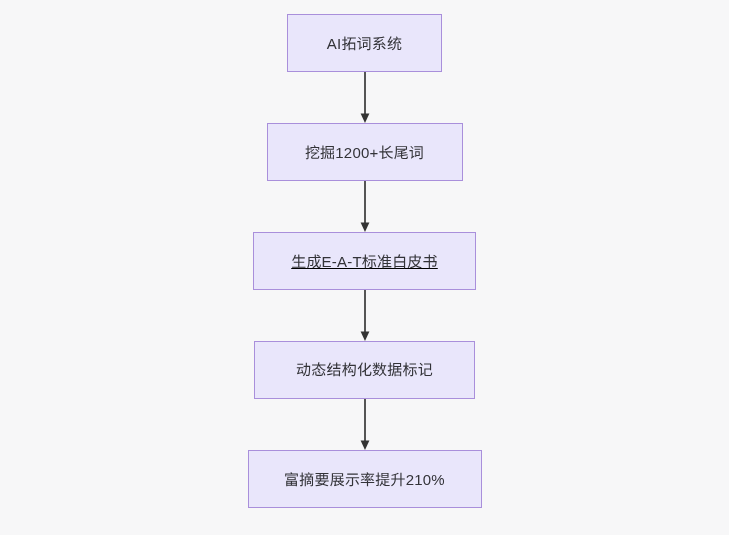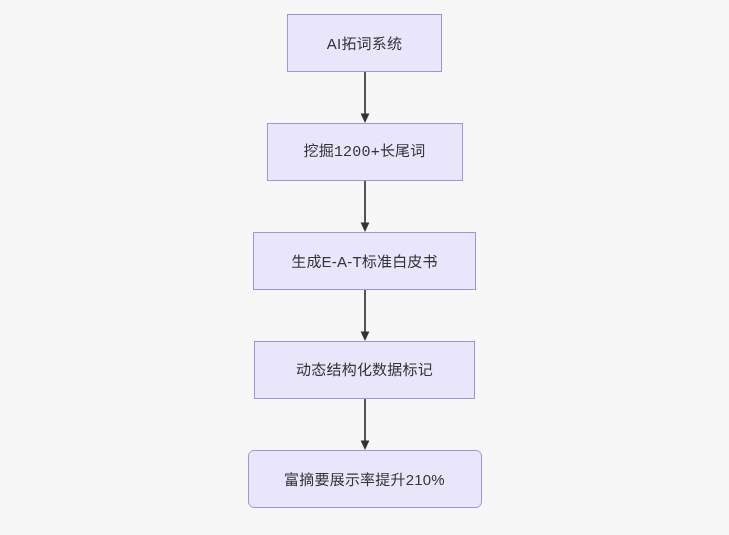--- a/index.html
+++ b/index.html
@@ -50,24 +50,24 @@
   .flow-node-label {
     font-size: 15px;
     line-height: 1;
     color: #333338;
     letter-spacing: 0.2px;
     user-select: none;
   }
 
   
   .flow-node.w-n0 { width: 155px; }
-  .flow-node.w-n1 { width: 196px; font-family: Liberation Mono, monospace; }
-  .flow-node.w-n2 { width: 223px; }
+  .flow-node.w-n1 { width: 196px; }
+  .flow-node.w-n2 { width: 223px; text-decoration: underline; }
   .flow-node.w-n3 { width: 221px; font-family: Liberation Serif, serif; }
-  .flow-node.w-n4 { width: 234px; border-radius: 6px; }
+  .flow-node.w-n4 { width: 234px; }
 
   
   .flow-connector {
     width: 14px;
     height: 51px;
     display: block;
     overflow: visible;
   }
 </style>
 </head>

